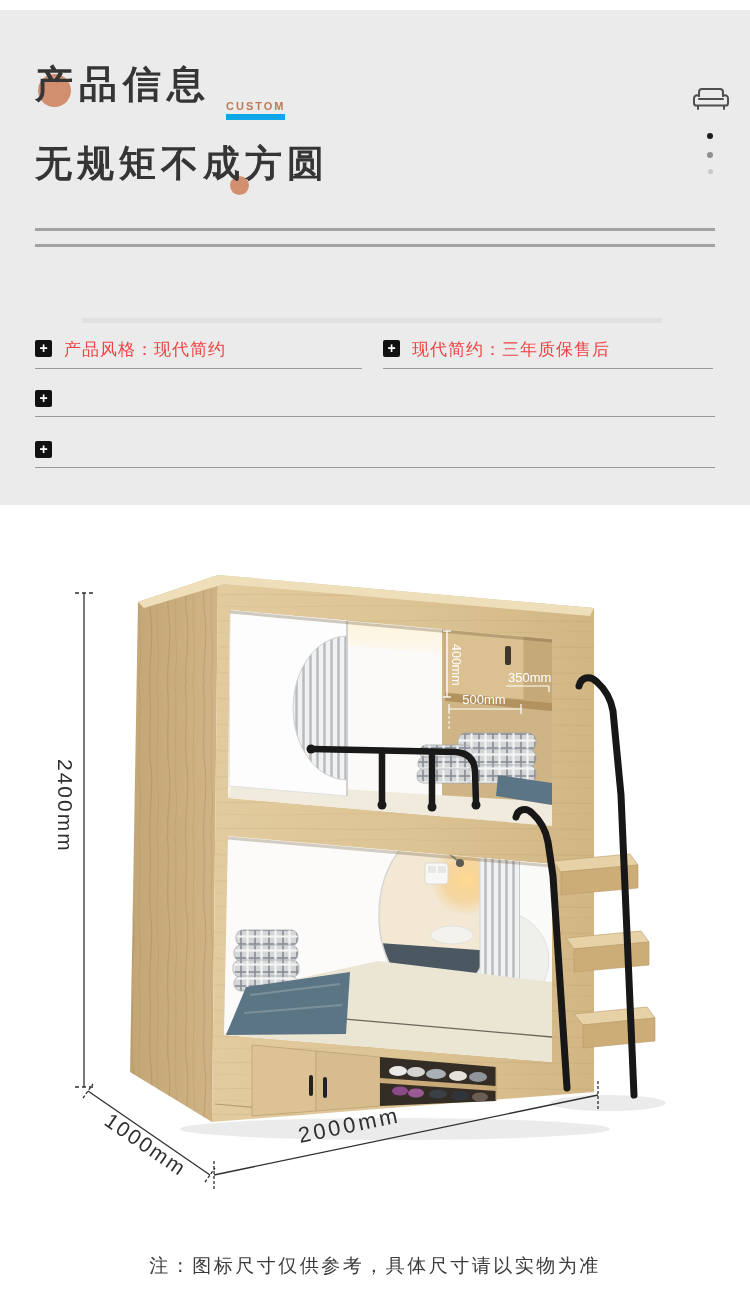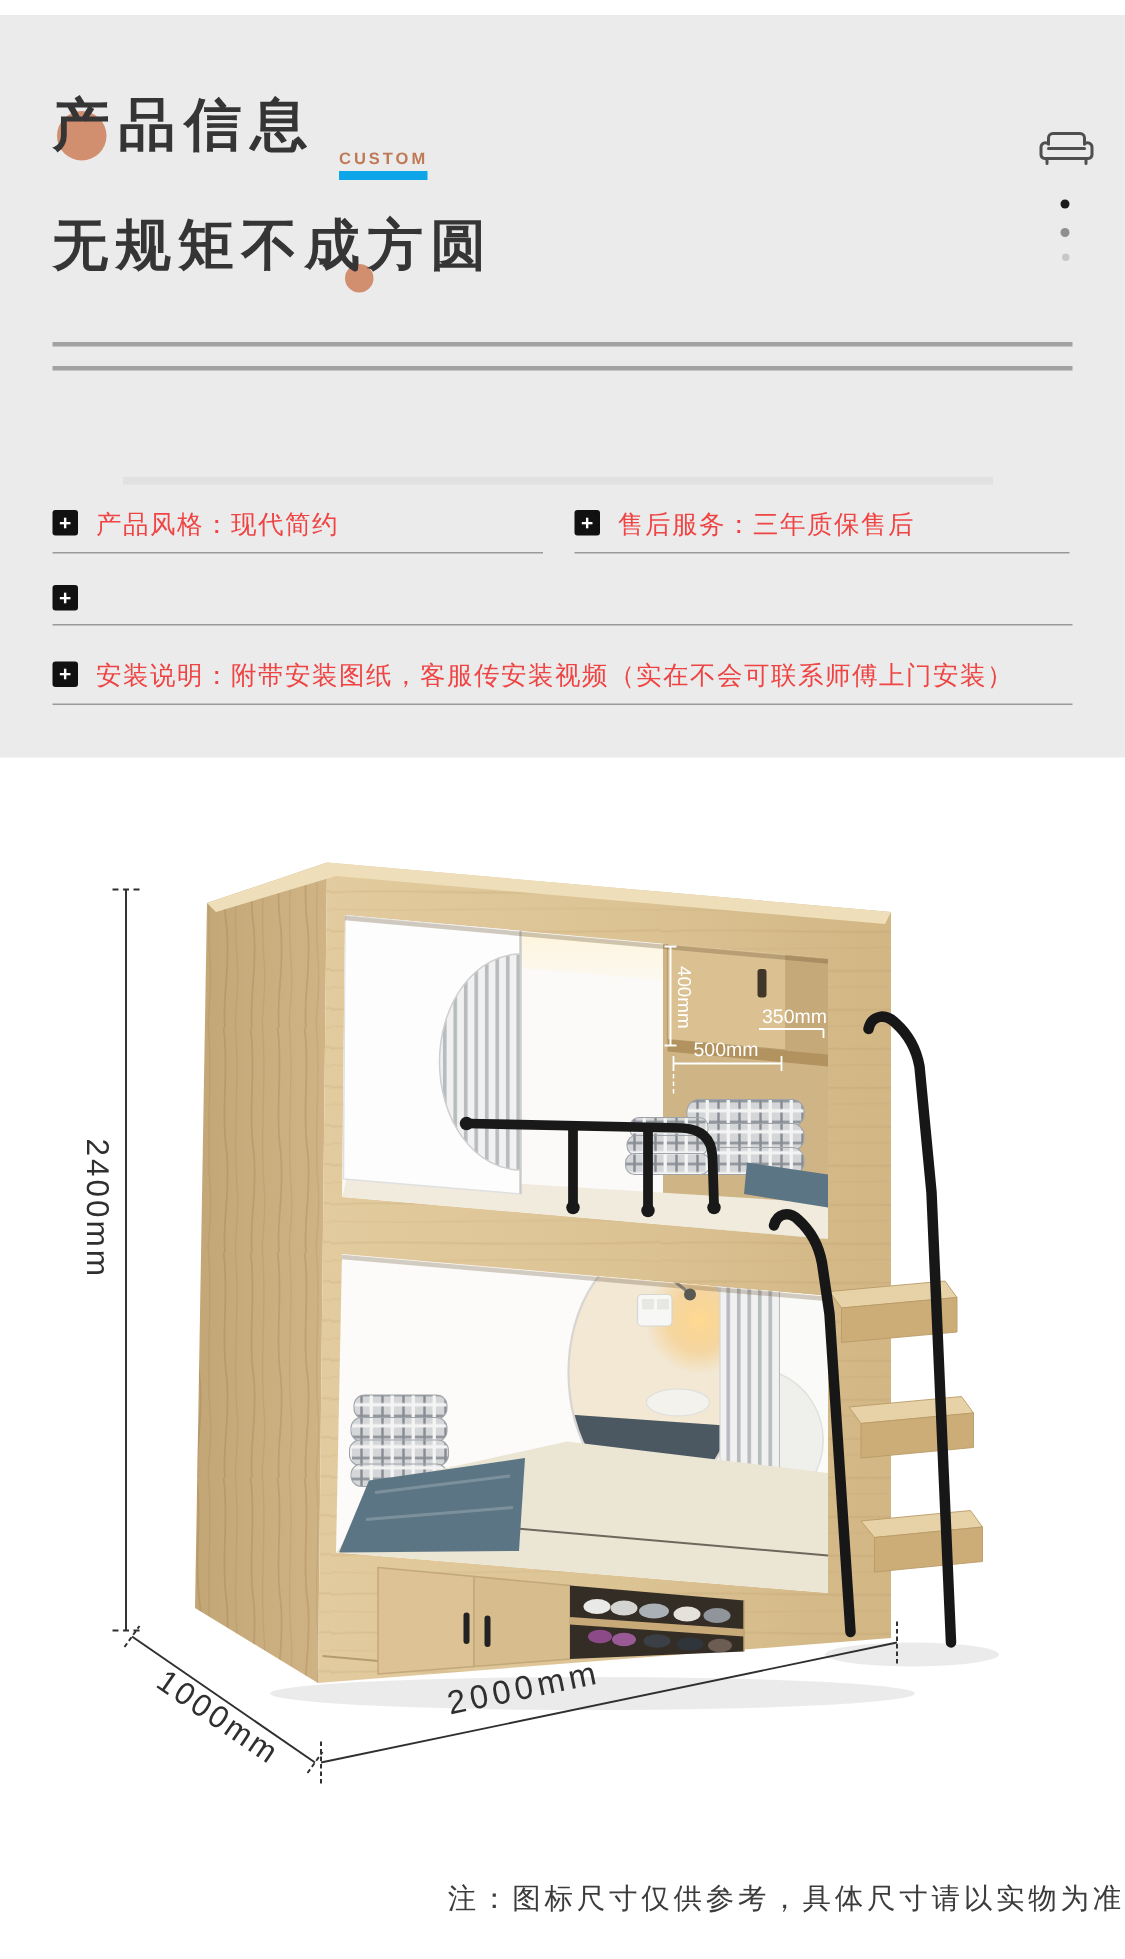--- a/index.html
+++ b/index.html
@@ -25,21 +25,21 @@
   .spec-row{position:absolute;display:flex;align-items:flex-start;gap:12px;
             border-bottom:1px solid #999;padding-bottom:9px;}
   .spec-row .sq{flex:0 0 auto;width:17px;height:17px;background:#111;color:#fff;font-size:14px;
                 font-weight:700;line-height:17px;text-align:center;border-radius:2px;}
   .spec-row .spec-text{font-size:17px;color:#ef4444;letter-spacing:1px;line-height:19px;}
   .row1l{left:35px;top:340px;width:327px;}
   .row1r{left:383px;top:340px;width:330px;}
   .row2{left:35px;top:390px;width:680px;}
   .row3{left:35px;top:441px;width:680px;}
   .bed-svg{position:absolute;left:0;top:535px;}
-  .note{position:absolute;left:0;top:1253px;width:750px;text-align:right;font-size:19px;
+  .note{position:absolute;left:0;top:1253px;width:750px;text-align:center;font-size:19px;
         color:#3c3c3c;letter-spacing:2.5px;}
 </style>
 </head>
 <body>
 
 <div class="page">
 
   <div class="header-bg"></div>
 
   <div class="decor-circle-1" style="background:#d28f70;"></div>
@@ -62,28 +62,27 @@
 
   <div class="divider-double"></div>
   <div class="faint-band"></div>
 
   <div class="spec-row row1l">
     <span class="sq">+</span>
     <span class="spec-text">产品风格：现代简约</span>
   </div>
   <div class="spec-row row1r">
     <span class="sq">+</span>
-    <span class="spec-text">售后服务：三年质保售后</span>
+    <span class="spec-text">现代简约：三年质保售后</span>
   </div>
   <div class="spec-row row2">
     <span class="sq">+</span>
   </div>
   <div class="spec-row row3">
     <span class="sq">+</span>
-    <span class="spec-text">安装说明：附带安装图纸，客服传安装视频（实在不会可联系师傅上门安装）</span>
   </div>
 
   <svg class="bed-svg" width="750" height="700" viewBox="0 0 750 700">
     <defs>
       <linearGradient id="woodFace" x1="0" y1="0" x2="1" y2="0">
         <stop offset="0" stop-color="#e2cb9e"></stop>
           <stop offset="0.55" stop-color="#dcc394"></stop>
         <stop offset="1" stop-color="#d2b684"></stop>
       </linearGradient>
       <linearGradient id="woodSide" x1="0" y1="0" x2="1" y2="0">

